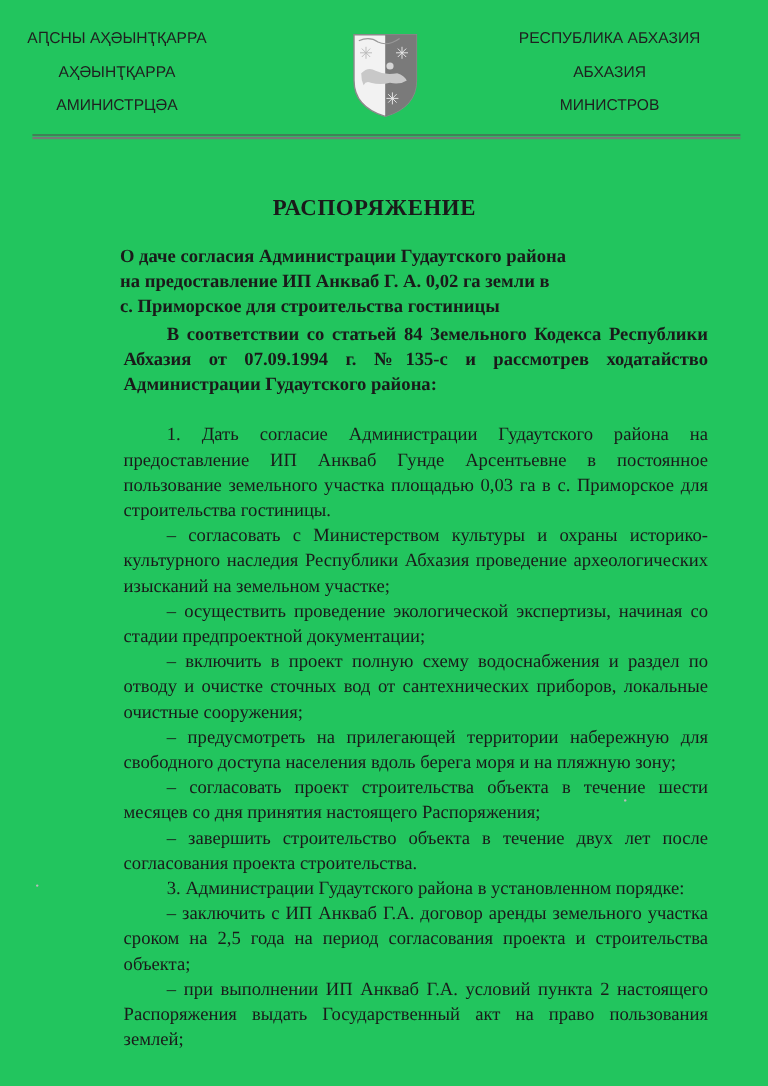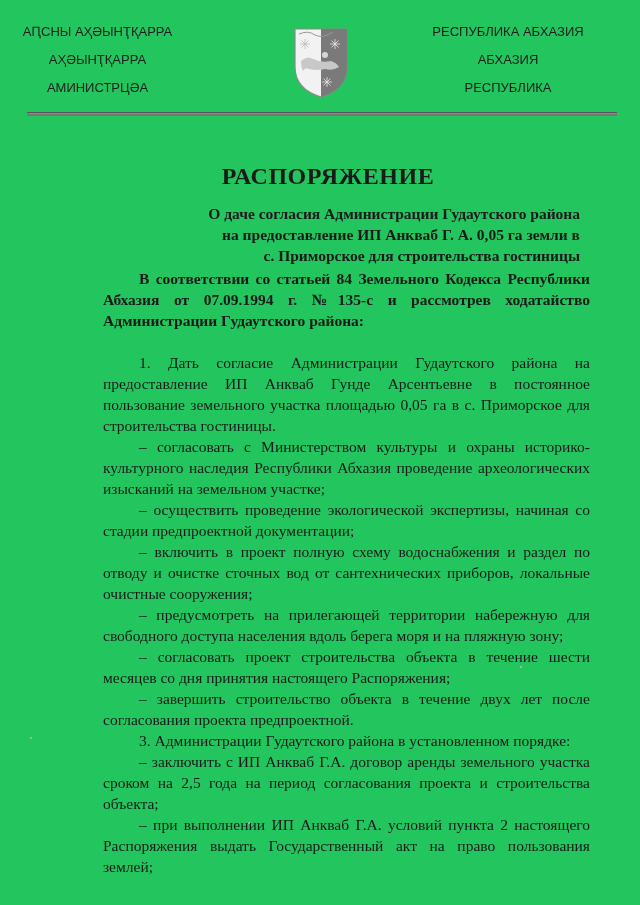--- a/index.html
+++ b/index.html
@@ -4,22 +4,22 @@
 <style>
   html, body { margin: 0; padding: 0; background: #ffffff; }
   body { width: 640px; height: 905px; position: relative; overflow: hidden; color: #1a1a1a; }
   .page { position: absolute; inset: 0; background: #22c55e; }
   .hdr-col { position: absolute; top: 18px; width: 200px; font-family: "Liberation Sans", sans-serif; font-size: 13px; text-align: center; line-height: 28px; color: #1f1f1f; }
   .hdr-left { left: 0; width: 195px; }
   .hdr-right { left: 398px; width: 220px; }
   .hdr-col div { height: 28px; }
   .emblem { position: absolute; left: 293px; top: 27px; width: 56px; height: 72px; }
   .sep { position: absolute; left: 27px; top: 112px; width: 590px; height: 4px; border-top: 1px solid #555; border-bottom: 2px solid #777; box-sizing: border-box; }
-  .title { position: absolute; top: 163px; left: 0; width: 624px; text-align: center; font-family: "Liberation Serif", serif; font-weight: bold; font-size: 24px; letter-spacing: 0.5px; padding-left: 16px; }
-  .subject { position: absolute; top: 203px; left: 100px; width: 480px; text-align: right; font-family: "Liberation Serif", serif; font-weight: bold; font-size: 15.5px; line-height: 21px; }
+  .title { position: absolute; top: 163px; left: 0; width: 624px; text-align: center; font-family: "Liberation Serif", serif; font-weight: bold; font-size: 19px; letter-spacing: 0.5px; }
+  .subject { position: absolute; top: 203px; left: 100px; width: 480px; text-align: left; font-family: "Liberation Serif", serif; font-weight: bold; font-size: 15.5px; line-height: 21px; }
   .body { position: absolute; top: 268px; left: 103px; width: 487px; font-family: "Liberation Serif", serif; font-size: 15.5px; line-height: 21px; text-align: justify; }
   .body p { margin: 0; text-indent: 36px; }
   .body p.gap { margin-bottom: 21px; font-weight: bold; }
   .speck { position: absolute; width: 2px; height: 2px; background: #bbb; border-radius: 1px; }
 </style>
 </head>
 <body>
 
 <div class="page">
 
@@ -49,42 +49,42 @@
       <line x1="30.5" y1="51.5" x2="37.5" y2="58.5"></line>
         <line x1="37.5" y1="51.5" x2="30.5" y2="58.5"></line>
     </g>
     <path d="M8 34 Q14 28 20 32 Q28 36 38 34 Q44 36 46 40 Q40 44 32 42 Q24 44 16 42 Q12 40 10 44 Q8 40 8 34 Z" fill="#c8c8c8"></path>
     <circle cx="32" cy="28" r="3" fill="#d6d6d6"></circle>
   </svg>
 
   <div class="hdr-col hdr-right">
     <div>РЕСПУБЛИКА АБХАЗИЯ</div>
     <div>АБХАЗИЯ</div>
-    <div>РЕСПУБЛИКА</div>
+    <div>МИНИСТРОВ</div>
   </div>
 
   <div class="sep"></div>
 
   <div class="title">РАСПОРЯЖЕНИЕ</div>
 
   <div class="subject">
     <div>О даче согласия Администрации Гудаутского района</div>
-    <div>на предоставление ИП Анкваб Г. А.  0,05 га земли в</div>
+    <div>на предоставление ИП Анкваб Г. А.  0,02 га земли в</div>
     <div>с. Приморское для строительства гостиницы</div>
   </div>
 
   <div class="body">
     <p class="gap">В соответствии со статьей 84 Земельного Кодекса Республики Абхазия от 07.09.1994 г. №135-с и рассмотрев ходатайство Администрации Гудаутского района:</p>
-    <p>1. Дать согласие Администрации Гудаутского района на предоставление ИП Анкваб Гунде Арсентьевне в постоянное пользование земельного участка площадью 0,05 га в с. Приморское для строительства гостиницы.</p>
+    <p>1. Дать согласие Администрации Гудаутского района на предоставление ИП Анкваб Гунде Арсентьевне в постоянное пользование земельного участка площадью 0,03 га в с. Приморское для строительства гостиницы.</p>
     <p>– согласовать с Министерством культуры и охраны историко-культурного наследия Республики Абхазия проведение археологических изысканий на земельном участке;</p>
     <p>– осуществить проведение экологической экспертизы, начиная со стадии предпроектной документации;</p>
     <p>– включить в проект полную схему водоснабжения и раздел по отводу и очистке сточных вод от сантехнических приборов, локальные очистные сооружения;</p>
     <p>– предусмотреть на прилегающей территории набережную для свободного доступа населения вдоль берега моря и на пляжную зону;</p>
     <p>– согласовать проект строительства объекта в течение шести месяцев со дня принятия настоящего Распоряжения;</p>
-    <p>– завершить строительство объекта в течение двух лет после согласования проекта предпроектной.</p>
+    <p>– завершить строительство объекта в течение двух лет после согласования проекта строительства.</p>
     <p>3. Администрации Гудаутского района в установленном порядке:</p>
     <p>– заключить с ИП Анкваб Г.А. договор аренды земельного участка сроком на 2,5 года на период согласования проекта и строительства объекта;</p>
     <p>– при выполнении ИП Анкваб Г.А. условий пункта 2 настоящего Распоряжения выдать Государственный акт на право пользования землей;</p>
   </div>
 
   <div class="speck" style="left:30px;top:737px"></div>
   <div class="speck" style="left:248px;top:822px"></div>
   <div class="speck" style="left:520px;top:666px"></div>
 </div>
 

